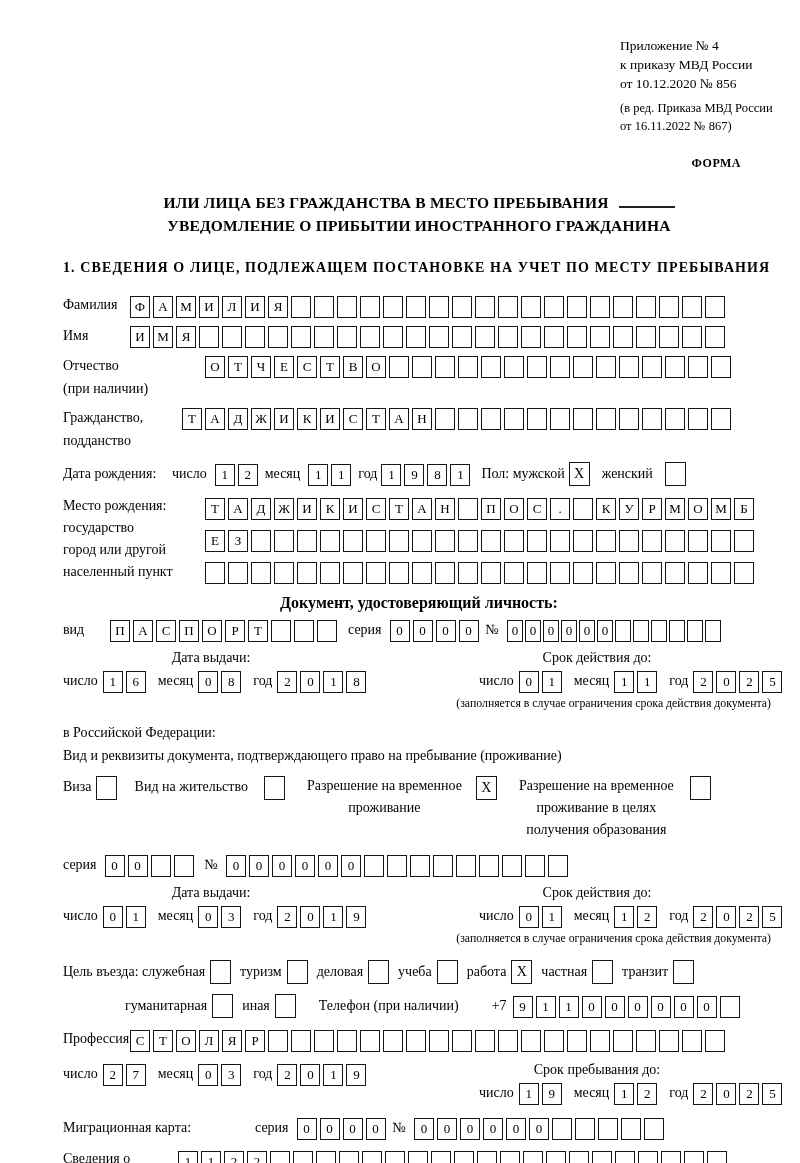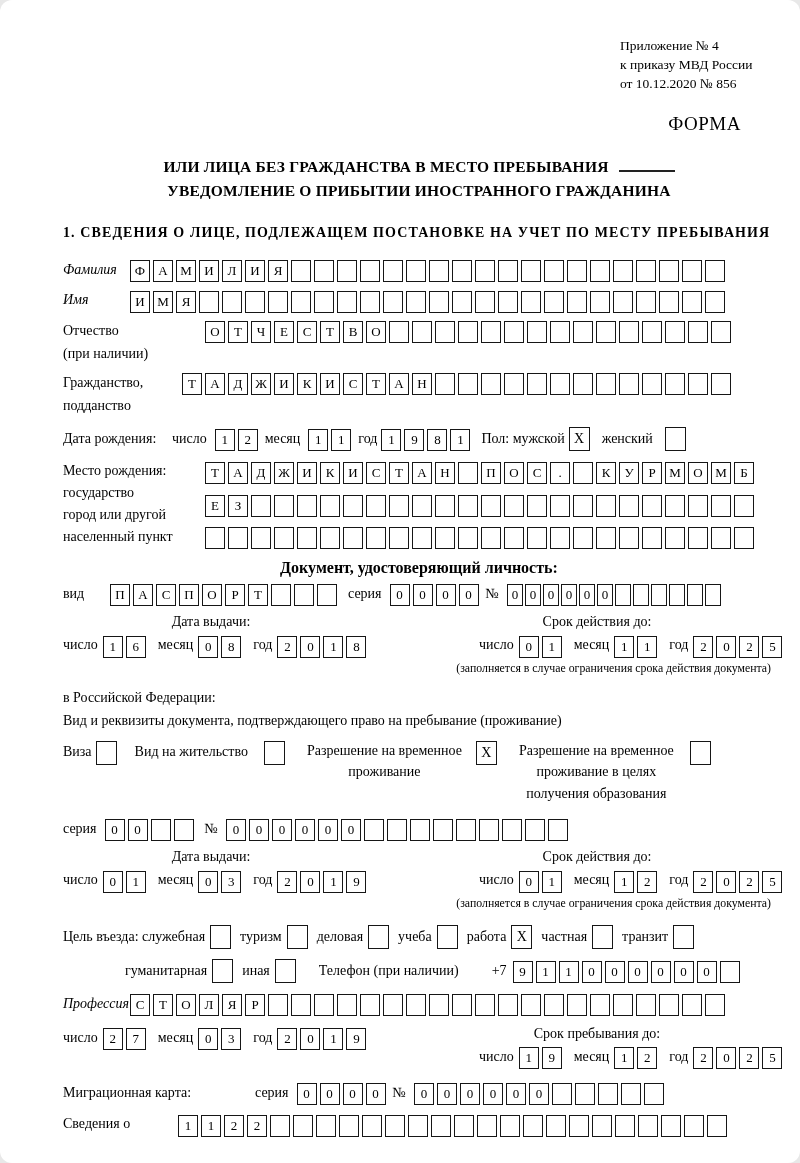--- a/index.html
+++ b/index.html
@@ -1,30 +1,30 @@
 <!DOCTYPE html>
 <html><head>
 <meta charset="utf-8">
 <style>
   html,body{margin:0;padding:0;background:#e8e8e8;}
   .page{width:800px;height:1163px;margin:0 auto;background:#fff;color:#000;
         font-family:"Liberation Serif",serif;box-sizing:border-box;
-        padding:36px 25px 0 63px;overflow:hidden;position:relative;border-radius:12px;}
+        padding:36px 25px 0 63px;overflow:hidden;position:relative;}
   
   .hdr{margin-left:557px;font-size:13.5px;line-height:1.42;white-space:nowrap;}
   .hdr-sub{margin-left:557px;font-size:12.5px;line-height:1.42;margin-top:7px;white-space:nowrap;}
-  .forma{font-weight:normal;font-size:19px;text-align:right;margin:20px 34px 0 0;letter-spacing:.5px;}
+  .forma{font-weight:bold;font-size:12px;text-align:right;margin:20px 34px 0 0;letter-spacing:.5px;}
   .title{text-align:center;font-weight:bold;font-size:15.5px;line-height:1.5;margin-top:20px;letter-spacing:.2px;}
   .uline{display:inline-block;width:56px;border-bottom:2px solid #222;margin-left:10px;vertical-align:baseline;}
   .sec{font-weight:bold;font-size:14px;letter-spacing:1.1px;margin-top:23px;white-space:nowrap;}
   
   .row{display:flex;align-items:flex-start;margin-top:6px;}
   .lbl{font-size:14px;line-height:24px;flex-shrink:0;}
   .lbl .sub{display:block;line-height:22px;}
-  .w67{width:67px;font-style:italic;} .w119{width:119px;} .w142{width:142px;} .w105{width:105px;}
+  .w67{width:67px;} .w119{width:119px;} .w142{width:142px;} .w105{width:105px;}
   .w47{width:47px;} .w115{width:115px;} .w192{width:192px;}
   .cells{white-space:nowrap;line-height:24px;}
   .cell{display:inline-block;width:18px;height:20px;border:1.6px solid #161616;margin-right:3px;
         text-align:center;font-size:13px;line-height:20px;vertical-align:middle;background:#fff;}
   .cells.sm .cell{width:14px;margin-right:2px;}
   .cellrow{margin-bottom:8px;white-space:nowrap;line-height:24px;}
   .cb{display:inline-block;width:19px;height:22px;border:1.7px solid #161616;text-align:center;
       font-size:14px;line-height:22px;vertical-align:middle;background:#fff;}
   .slbl{font-size:14px;line-height:24px;display:inline-block;vertical-align:middle;}
   .gap4{margin-left:4px;} .gap8{margin-left:8px;} .gap12{margin-left:12px;}
@@ -50,20 +50,24 @@
 </style>
 </head>
 <body>
 
 <div class="page">
 
   <div class="hdr">
     <div>Приложение № 4</div>
     <div>к приказу МВД России</div>
     <div>от 10.12.2020 № 856</div>
+  </div>
+  <div class="hdr-sub">
+    <div>(в ред. Приказа МВД России</div>
+    <div>от 16.11.2022 № 867)</div>
   </div>
   <div class="forma">ФОРМА</div>
 
   <div class="title">
     <div>
       <span>ИЛИ ЛИЦА БЕЗ ГРАЖДАНСТВА В МЕСТО ПРЕБЫВАНИЯ</span><span class="uline"></span>
     </div>
     <div>УВЕДОМЛЕНИЕ О ПРИБЫТИИ ИНОСТРАННОГО ГРАЖДАНИНА</div>
   </div>
 

